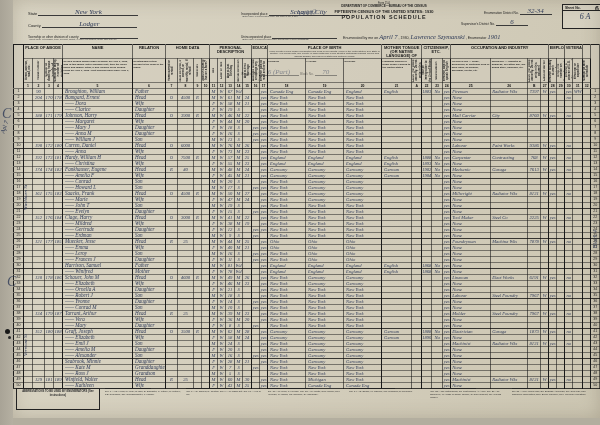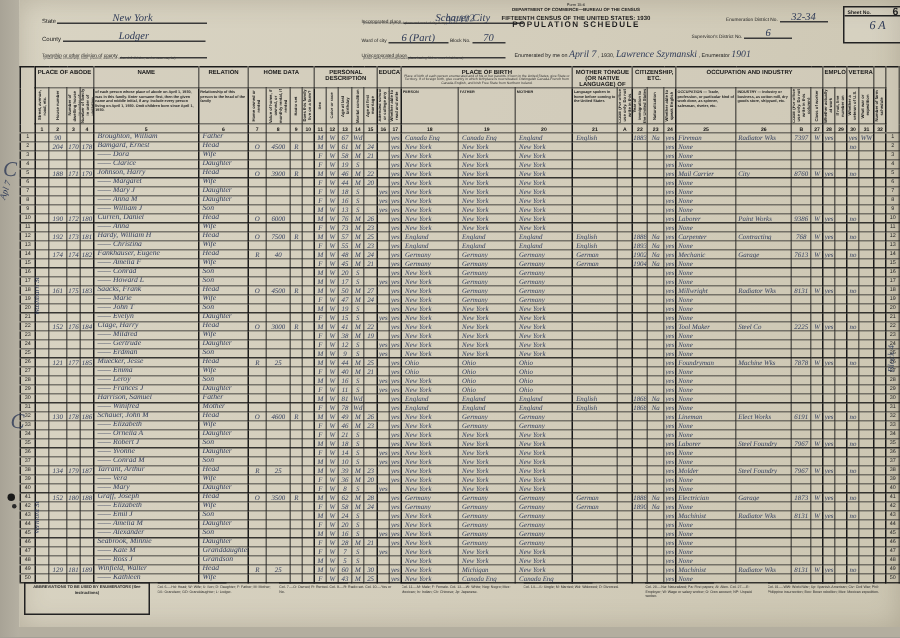--- a/index.html
+++ b/index.html
@@ -108,21 +108,21 @@
     <div class="fl" style="left:228px;top:9px;">
       <span class="sml">Incorporated place</span>
       <span class="ul" style="width:80px;">
         <span class="hw">Schauer City</span>
       </span>
     </div>
     <div class="note" style="left:229px;top:15px;width:130px;">(Enter name of incorporated place and ward of city, if any)</div>
 
     <div class="fl" style="left:228px;top:22px;">
       <span class="sml">Ward of city</span>
-      <span class="ul" style="width:40px;">
+      <span class="ul" style="width:40px;margin-top:47px;">
         <span class="hw">6 (Part)</span>
       </span>
       <span class="sml">Block No.</span>
       <span class="ul" style="width:22px;">
         <span class="hw">70</span>
       </span>
     </div>
 
     <div class="fl" style="left:228px;top:32px;">
       <span class="sml">Unincorporated place</span>

